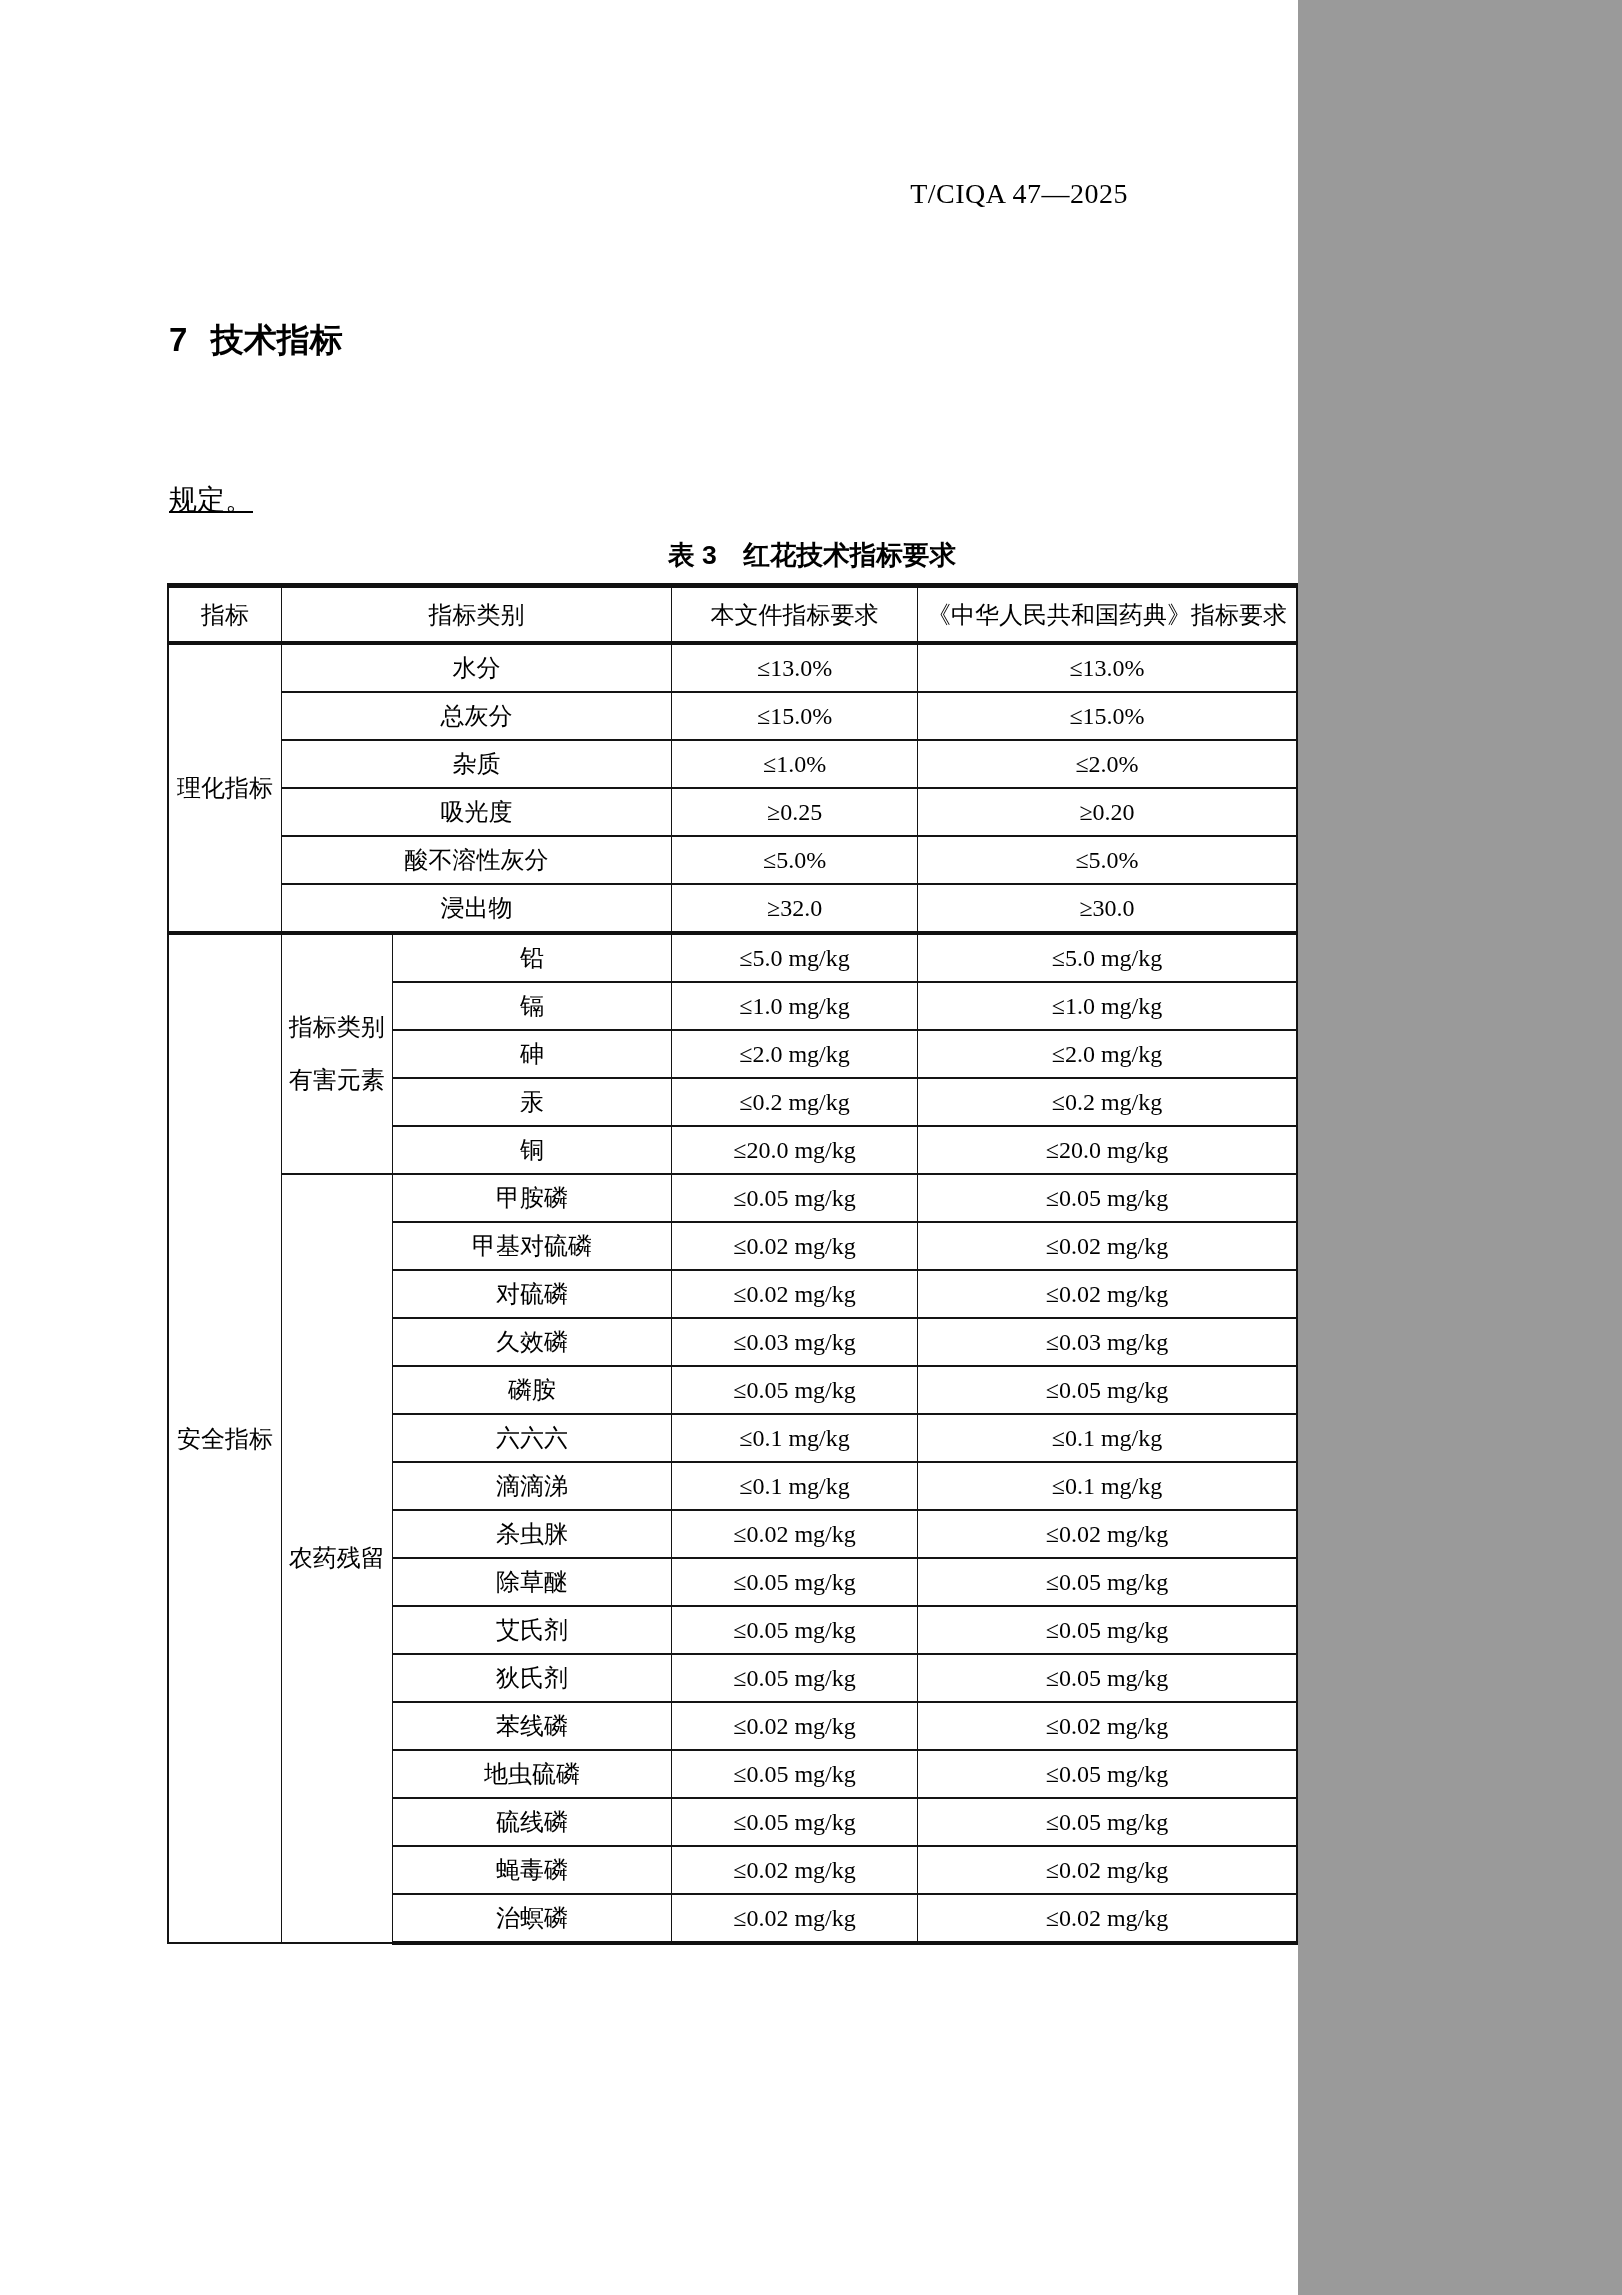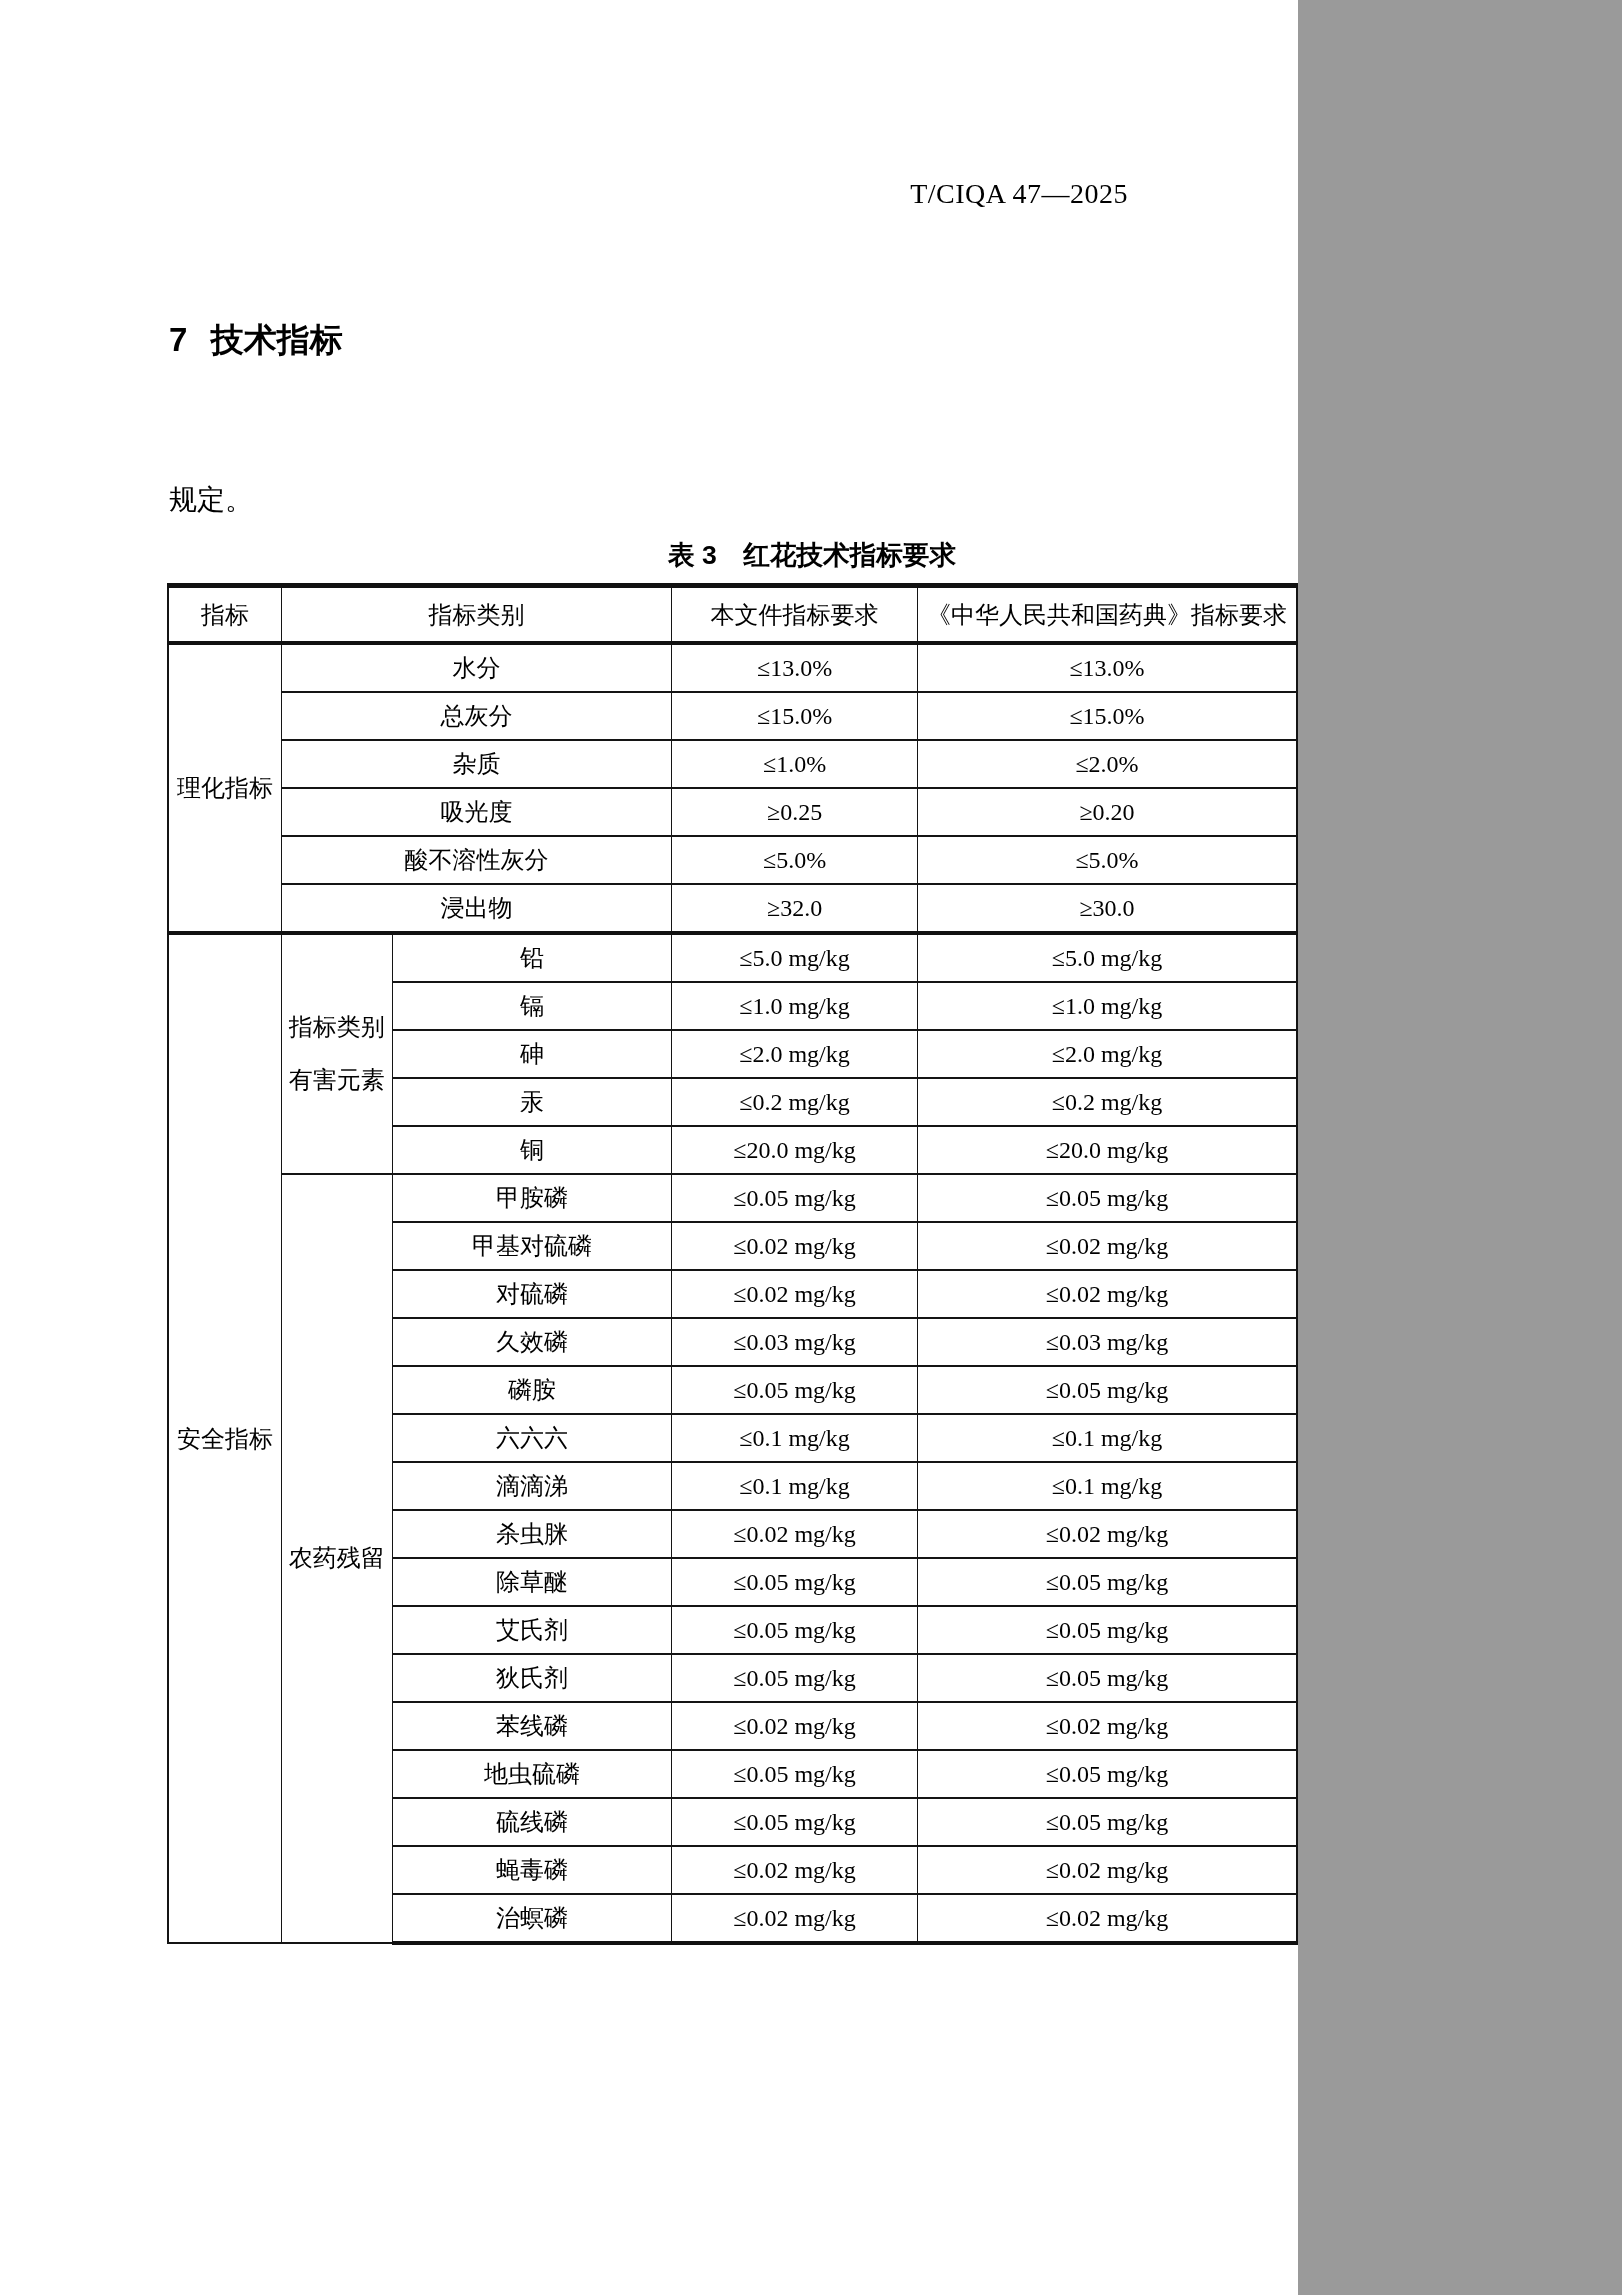--- a/index.html
+++ b/index.html
@@ -43,20 +43,21 @@
     text-align-last: justify;
     white-space: nowrap;
   }
   .para-line2 {
     position: absolute;
     top: 483px;
     left: 169px;
     font-size: 28px;
     line-height: 33px;
     white-space: nowrap;
+    text-decoration: underline;
   }
   .table-title {
     position: absolute;
     top: 537px;
     left: 169px;
     width: 1286px;
     text-align: center;
     font-size: 26.6px;
     font-weight: bold;
     font-family: "Liberation Sans", "DejaVu Sans", sans-serif;

